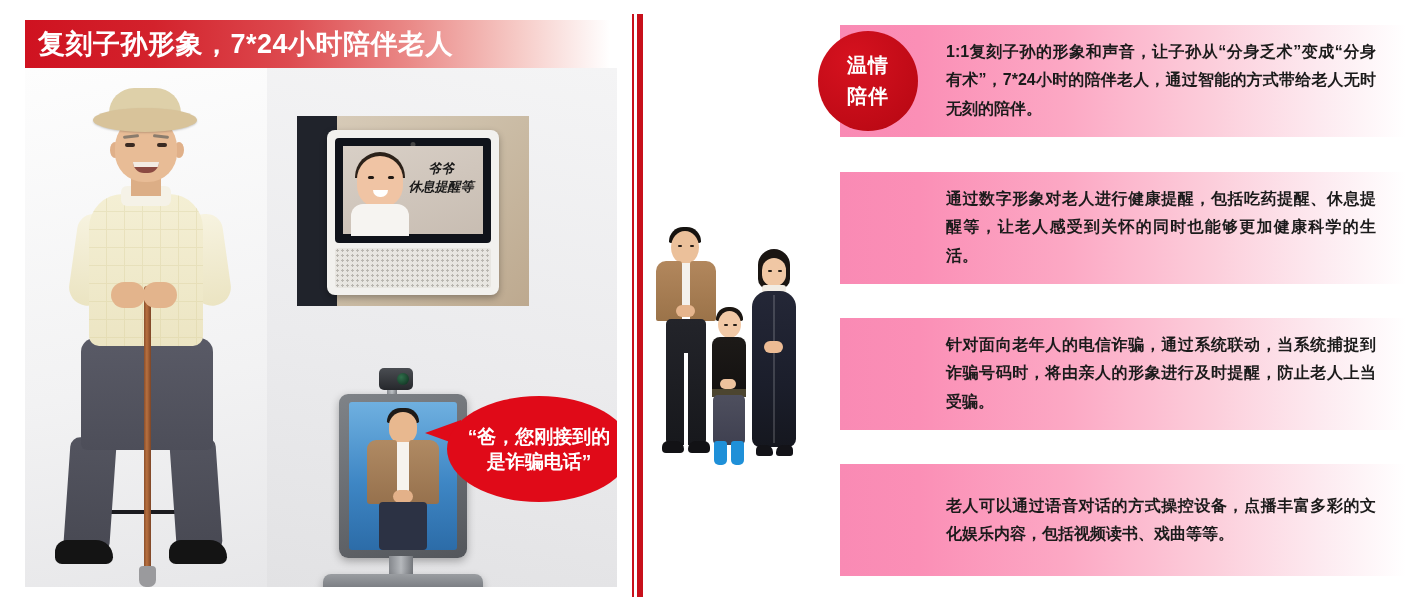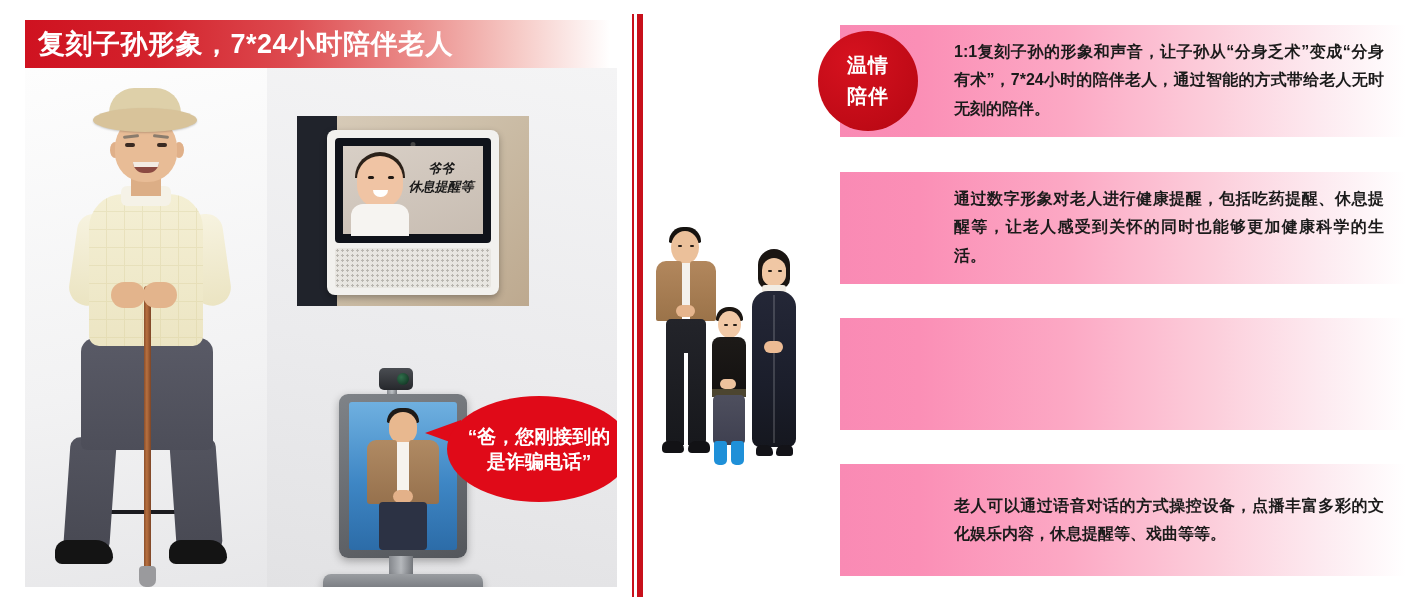--- a/index.html
+++ b/index.html
@@ -239,21 +239,21 @@
     background:radial-gradient(circle at 35% 30%,#d6121f,#bf0a16 70%,#b40711 100%);
     display:flex; flex-direction:column; align-items:center; justify-content:center;
     z-index:2;
   }
   .feature-circle span{
     color:#ffffff; font-size:20px; font-weight:bold; line-height:1.55; letter-spacing:1px;
   }
   .feature-text{
     position:absolute; left:128px; top:50%; transform:translateY(-50%);
     width:430px; color:#1b1b1b; font-size:16px; line-height:1.78;
-    font-weight:600; text-align:justify; z-index:3;margin-left:8px;
+    font-weight:600; text-align:justify; z-index:3;
   }
   .feature-text b{ font-weight:bold; }
 </style>
 </head>
 <body>
 
 <div id="left-panel">
 
   <div id="title-banner">
     <div id="title-text">复刻子孙形象，7*24小时陪伴老人</div>
@@ -403,20 +403,21 @@
     <div class="feature-text"><b>1:1</b><span>复刻子孙的形象和声音，让子孙从“分身乏术”变成“分身有术”，7*24小时的陪伴老人，通过智能的方式带给老人无时无刻的陪伴。</span></div>
   </div>
 
   <div class="feature-row" style="top:172px; height:112px;">
     <div class="feature-band"></div>
     <div class="feature-text"><b></b><span>通过数字形象对老人进行健康提醒，包括吃药提醒、休息提醒等，让老人感受到关怀的同时也能够更加健康科学的生活。</span></div>
   </div>
 
   <div class="feature-row" style="top:318px; height:112px;">
     <div class="feature-band"></div>
+    <div class="feature-text"><b></b><span>针对面向老年人的电信诈骗，通过系统联动，当系统捕捉到诈骗号码时，将由亲人的形象进行及时提醒，防止老人上当受骗。</span></div>
   </div>
 
   <div class="feature-row" style="top:464px; height:112px;">
     <div class="feature-band"></div>
-    <div class="feature-text"><b></b><span>老人可以通过语音对话的方式操控设备，点播丰富多彩的文化娱乐内容，休息提醒等、戏曲等等。</span></div>
+    <div class="feature-text"><b></b><span>老人可以通过语音对话的方式操控设备，点播丰富多彩的文化娱乐内容，包括视频读书、戏曲等等。</span></div>
   </div>
 
 </div>
 
 </body></html>

